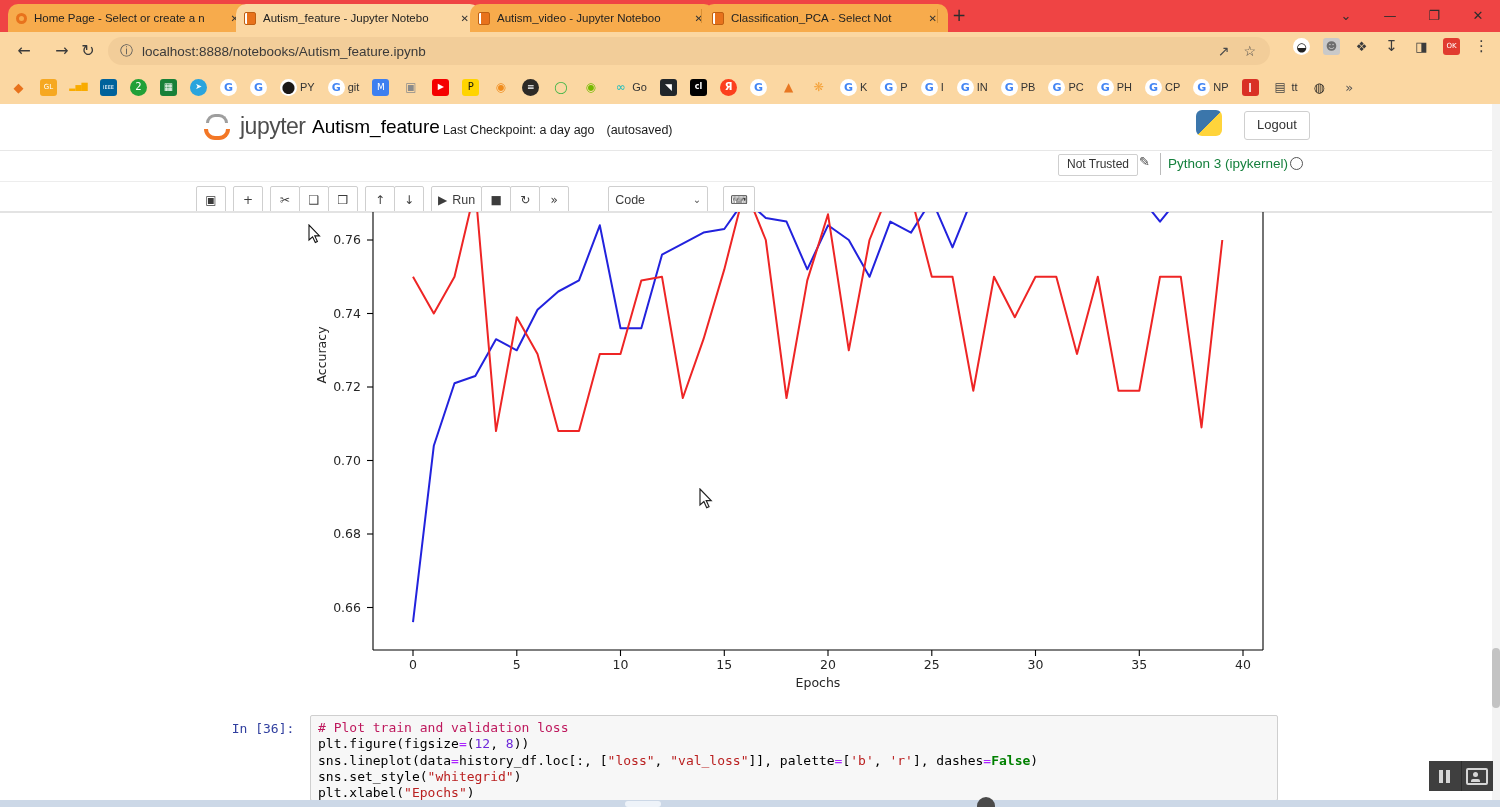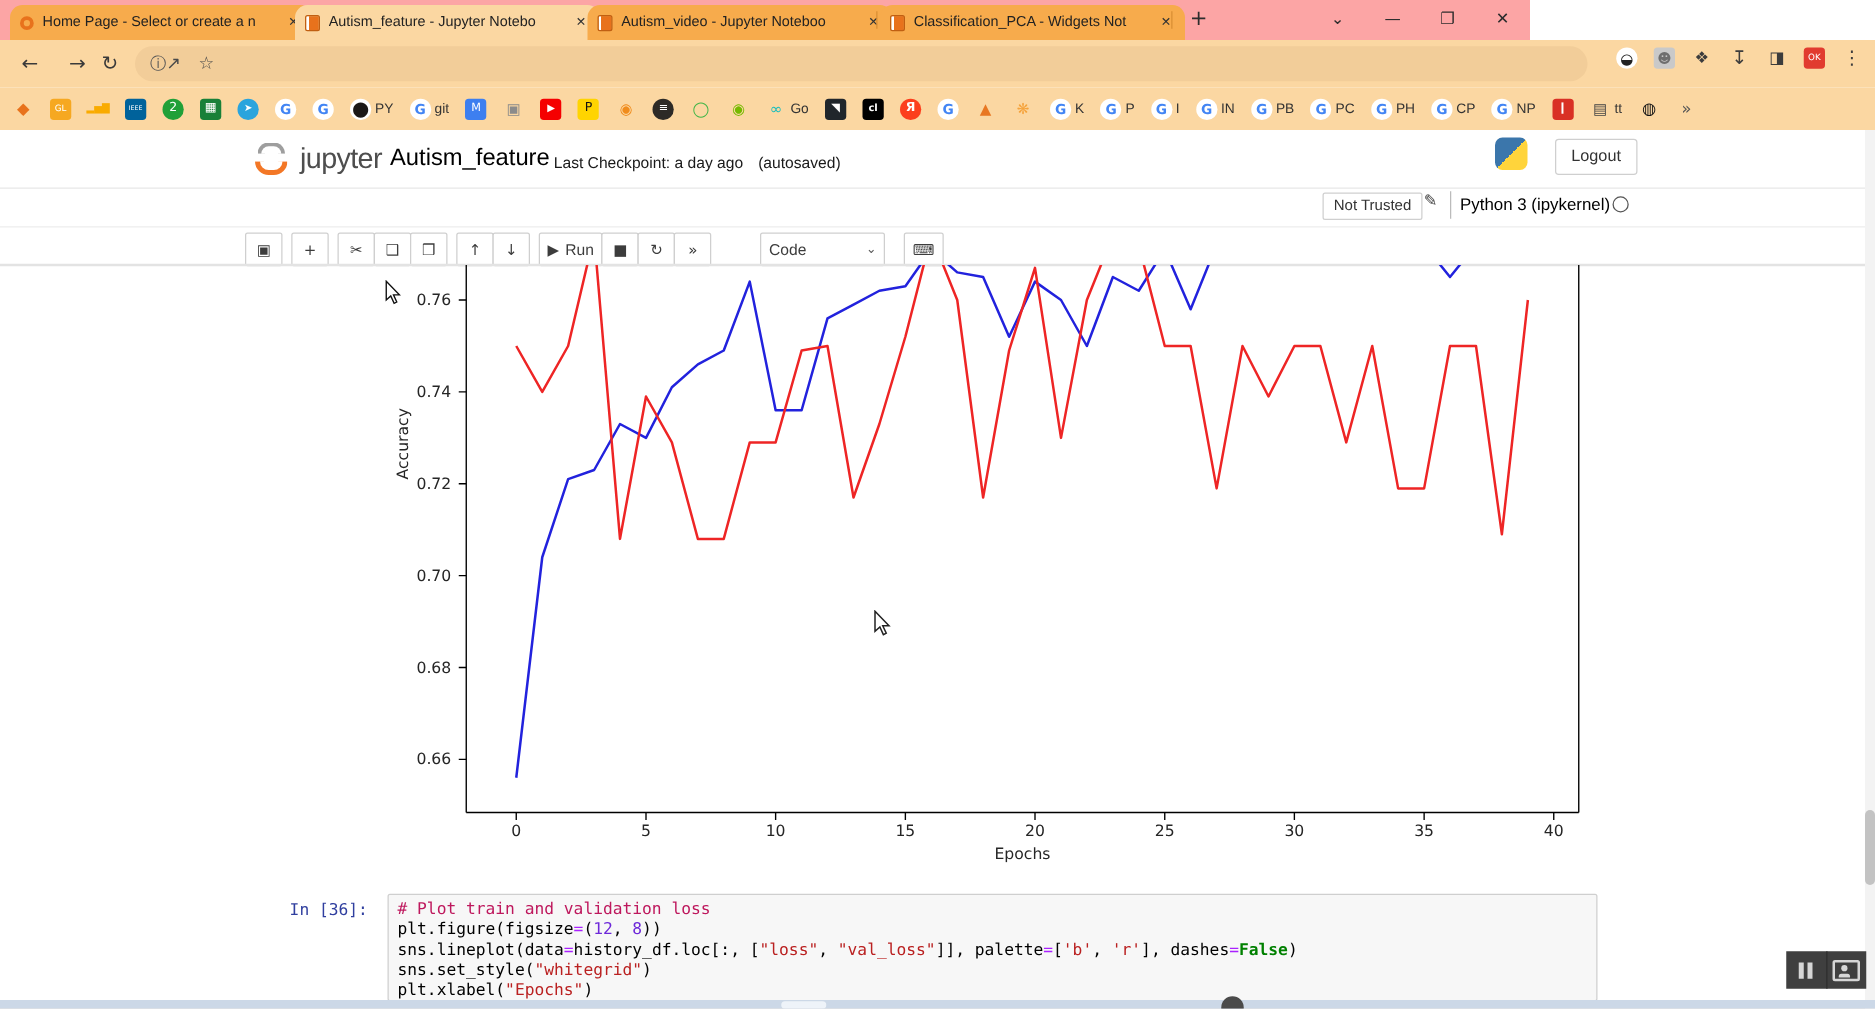--- a/index.html
+++ b/index.html
@@ -1,21 +1,21 @@
 <!DOCTYPE html>
 <html><head>
 <meta charset="utf-8">
 <style>
   html,body{margin:0;padding:0;background:#888;}
   #screen{position:relative;width:1500px;height:807px;overflow:hidden;background:#fff;
           font-family:"Liberation Sans",sans-serif;}
   .ictxt{font-family:"DejaVu Sans",sans-serif;}
 
   
-  .tabbar{position:absolute;left:0;top:0;width:1224px;height:32px;background:#fca5a5;}
+  .tabbar{position:absolute;left:0;top:0;width:1500px;height:32px;background:#ef4444;}
   .tab{position:absolute;top:4px;height:28px;display:flex;align-items:center;padding:0 8px;
        border-radius:10px 10px 0 0;font-size:11.5px;color:#222;}
   .tab.inactive{background:#f7ab4c;}
   .tab.active{background:#fbd7a2;}
   .tab-title{flex:1;white-space:nowrap;overflow:hidden;margin:0 6px 0 7px;}
   .tab-close{font-size:10px;color:#333;padding:2px 3px;font-family:"DejaVu Sans",sans-serif;}
   .fav-ring{width:11px;height:11px;border:3px solid #e8721c;border-radius:50%;box-sizing:border-box;flex:0 0 auto;}
   .fav-book{width:12px;height:13px;border-radius:2px;flex:0 0 auto;
             background:linear-gradient(90deg,#fff 0 2px,#e8721c 2px);border:1px solid #c05f12;box-sizing:border-box;}
   .newtab{position:absolute;left:948px;top:5px;width:22px;height:22px;text-align:center;line-height:21px;
@@ -63,21 +63,21 @@
   .logout{position:absolute;left:1244px;top:7px;height:27px;padding:0 12px;background:#fff;
           border:1px solid #cfcfcf;border-radius:3px;font-size:13px;color:#333;line-height:25px;}
 
   .menubar{position:absolute;left:0;top:46px;width:1500px;height:31px;border-bottom:1px solid #ededed;}
   .menus{position:absolute;left:207px;top:0;height:31px;display:flex;gap:27px;align-items:center;}
   .menus span{font-size:13px;color:#3c3c3c;padding:0 3px;}
   .trust{position:absolute;left:1058px;top:4px;height:20px;padding:0 8px;border:1px solid #cfcfcf;
          border-radius:2px;font-size:12px;color:#333;line-height:19px;background:#fff;}
   .pencil{position:absolute;left:1139px;top:4px;font-size:13px;color:#444;font-family:"DejaVu Sans",sans-serif;}
   .vsep{position:absolute;left:1160px;top:3px;width:1px;height:22px;background:#bbb;}
-  .kernelname{position:absolute;left:1168px;top:6px;font-size:13.5px;color:#000000;}
+  .kernelname{position:absolute;left:1168px;top:6px;font-size:13.5px;color:#15803d;}
   .kcircle{position:absolute;left:1290px;top:7px;width:11px;height:11px;border:1.6px solid #555;border-radius:50%;}
 
   .toolbar{position:absolute;left:196px;top:82px;height:27px;display:flex;align-items:center;}
   .tbgroup{display:flex;margin-right:8px;}
   .tbbtn{height:27px;min-width:30px;box-sizing:border-box;background:#fff;border:1px solid #cfcfcf;
          border-radius:2px;margin-right:-1px;display:flex;align-items:center;justify-content:center;
          font-size:12px;color:#3c3c3c;font-family:"DejaVu Sans",sans-serif;padding:0 6px;}
   .tbbtn .bl{font-family:"Liberation Sans",sans-serif;font-size:12.5px;margin-left:5px;}
   .tbdd{width:100px;justify-content:space-between;font-family:"Liberation Sans",sans-serif;font-size:12.5px;margin-left:32px;}
   .tbdd .dd{font-family:"DejaVu Sans",sans-serif;font-size:10px;color:#555;}
@@ -134,40 +134,41 @@
       <span class="tab-title">Autism_feature - Jupyter Notebo</span>
       <span class="tab-close">✕</span>
     </div>
     <div class="tab inactive" style="left:470px;width:228px;">
       <span class="fav-book"></span>
       <span class="tab-title">Autism_video - Jupyter Noteboo</span>
       <span class="tab-close">✕</span>
     </div>
     <div class="tab inactive" style="left:704px;width:228px;">
       <span class="fav-book"></span>
-      <span class="tab-title">Classification_PCA - Widgets Not</span>
+      <span class="tab-title">Classification_PCA - Select Not</span>
       <span class="tab-close">✕</span>
     </div>
     <span class="tabsep" style="left:701px;"></span>
     <span class="tabsep" style="left:937px;"></span>
     <div class="newtab ictxt">+</div>
     <div class="wctrls">
         <span class="wc">⌄</span>
         <span class="wc">—</span>
         <span class="wc">❐</span>
         <span class="wc">✕</span>
       </div>
   </div>
 
   <div class="addrbar">
     <span class="navbtn" style="left:12px;">←</span>
     <span class="navbtn" style="left:50px;">→</span>
     <span class="navbtn" style="left:76px;">↻</span>
     <div class="omnibox">
       <span class="info-ic">ⓘ</span>
+      <span class="url">localhost:8888/notebooks/Autism_feature.ipynb</span>
       <span class="omni-act">↗</span>
       <span class="omni-act">☆</span>
     </div>
     <div class="exts">
         <span class="ic ci" style="background: rgb(255, 255, 255); color: rgb(34, 34, 34); font-size: 12px;">◒</span>
         <span class="ic sq" style="background: rgb(201, 201, 201); color: rgb(110, 110, 110); font-size: 11px;">☻</span>
         <span class="ic" style="color: rgb(60, 60, 60); font-size: 13px;">❖</span>
         <span class="ic" style="color: rgb(60, 60, 60); font-size: 15px;">↧</span>
         <span class="ic" style="color: rgb(60, 60, 60); font-size: 13px;">◨</span>
         <span class="ic sq" style="background: rgb(225, 59, 47); color: rgb(255, 255, 255); font-size: 7px;">OK</span>

